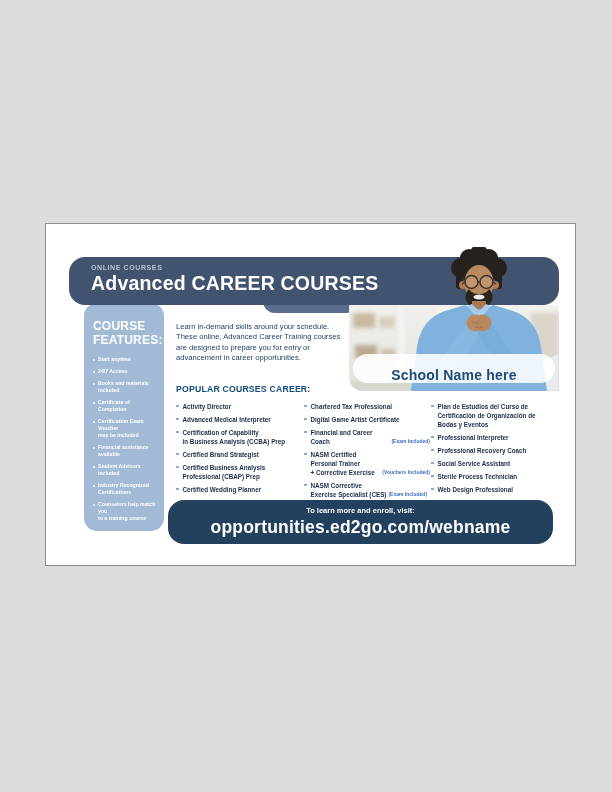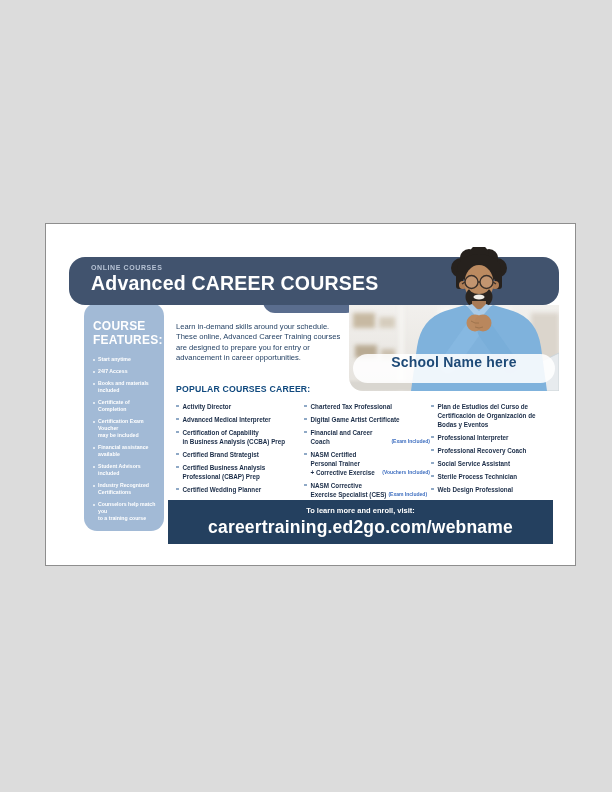--- a/index.html
+++ b/index.html
@@ -46,21 +46,21 @@
     position:absolute;left:303px;top:23px;width:210px;height:144px;z-index:4;
   }
   .learn-overlay{
     position:absolute;left:308px;top:38px;width:100px;z-index:5;
     color:#ffffff;font-size:7.5px;font-weight:bold;line-height:9.5px;
     text-align:center;white-space:pre-line;letter-spacing:.3px;
   }
   .school-pill{
     position:absolute;left:307px;top:130px;width:202px;height:29px;
     background:rgba(255,255,255,.88);border-radius:15px;z-index:5;
-    display:flex;align-items:flex-start;justify-content:center;
+    display:flex;align-items:flex-end;justify-content:center;
   }
   .school-pill span{
     font-size:14px;font-weight:bold;color:#1e4a77;letter-spacing:.2px;
   }
   
   .sidebar-title{font-size:12px;font-weight:bold;color:#ffffff;letter-spacing:.2px;margin-bottom:9px;}
   .feature{display:flex;margin-bottom:5px;}
   .feature .dot{
     flex:0 0 auto;width:2px;height:2px;border-radius:50%;
     background:#f2f6fa;margin:2.5px 3px 0 0;
@@ -88,21 +88,21 @@
   .course-item .ct{
     font-size:6.3px;font-weight:600;color:#1a2c47;line-height:9px;white-space:pre-line;
   }
   .course-item .note{
     font-size:5px;font-weight:600;color:#3f6fc0;line-height:9px;margin-left:2px;
     align-self:flex-end;white-space:nowrap;
   }
   
   .footer-bar{
     position:absolute;left:122px;top:276px;width:385px;height:44px;
-    background:#24405f;border-radius:0;z-index:2;
+    background:#24405f;border-radius:16px;z-index:2;
     display:flex;flex-direction:column;align-items:center;justify-content:center;
   }
   .footer-line1{font-size:7.5px;font-weight:bold;color:#ffffff;margin-bottom:2px;}
   .footer-url{font-size:17.5px;font-weight:bold;color:#ffffff;letter-spacing:.2px;}
 </style>
 </head>
 <body>
 
 <div class="card">
 
@@ -338,16 +338,16 @@
 
       <div class="course-item">
         <span class="sq"></span>
         <span class="ct">Web Design Professional</span>
 
       </div>
     </div>
 
   <div class="footer-bar">
     <div class="footer-line1">To learn more and enroll, visit:</div>
-    <div class="footer-url">careertraining.ed2go.com/webname</div>
+    <div class="footer-url">opportunities.ed2go.com/webname</div>
   </div>
 
 </div>
 
 </body></html>

